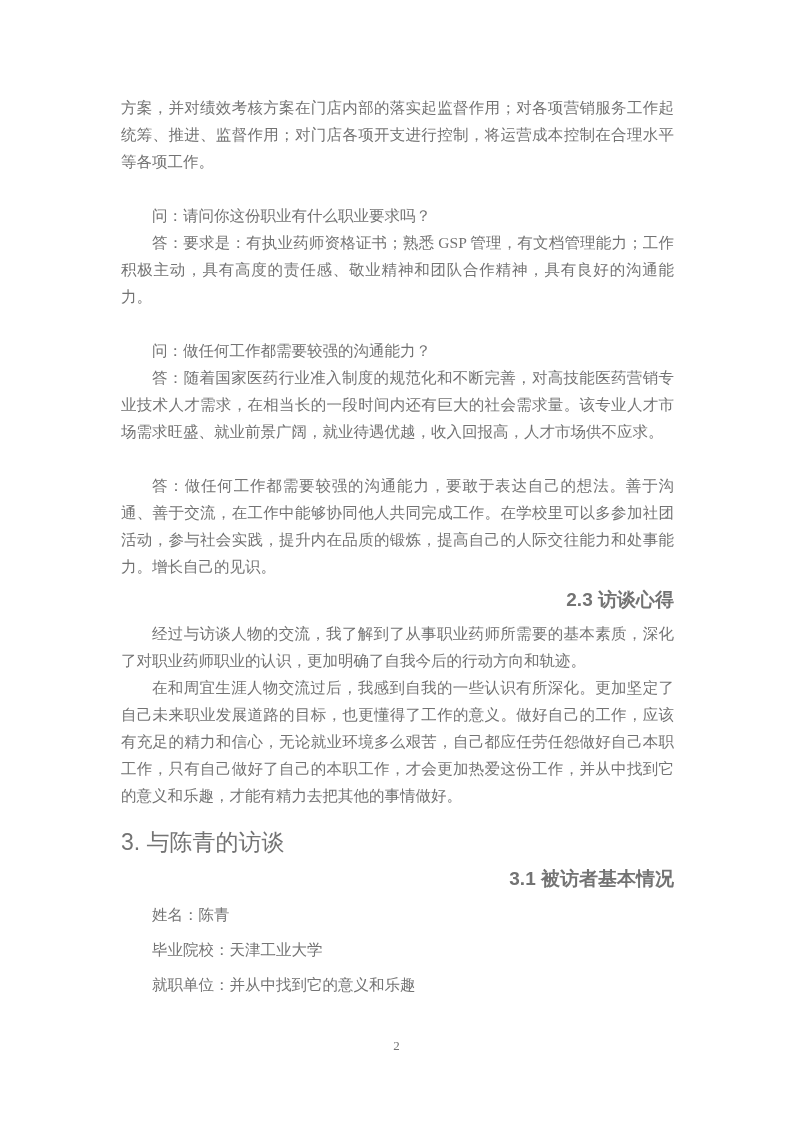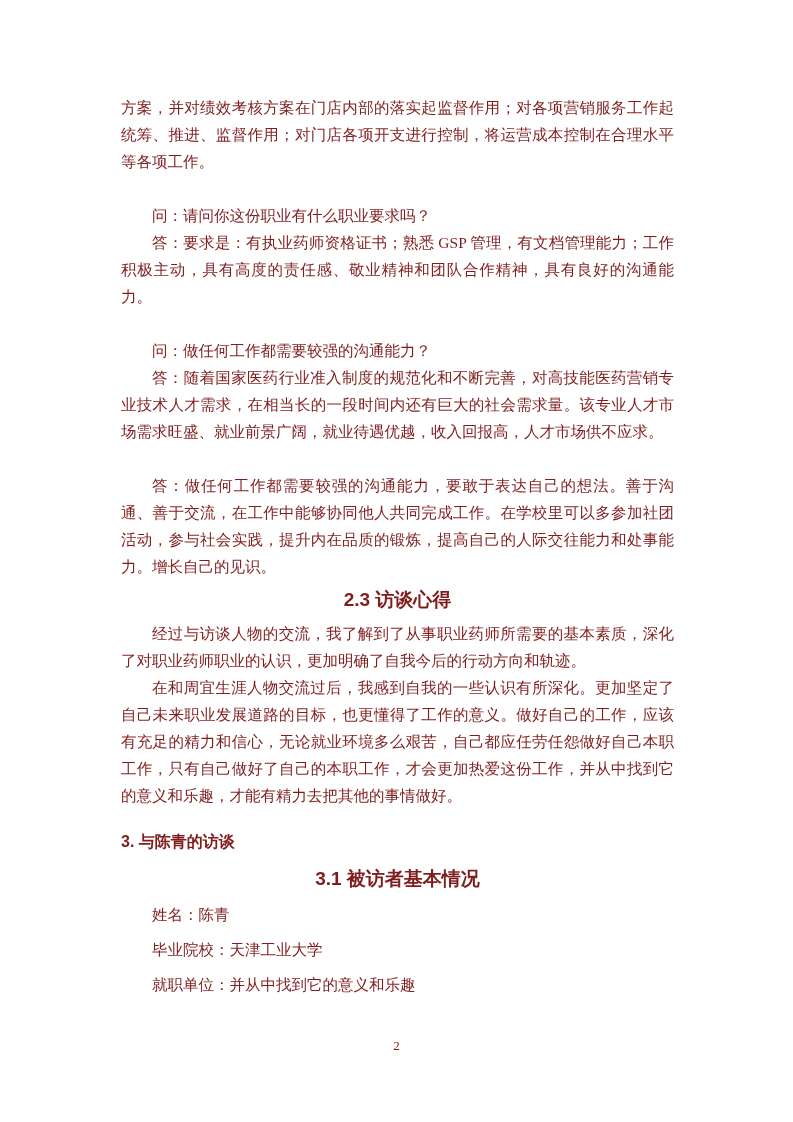--- a/index.html
+++ b/index.html
@@ -10,47 +10,47 @@
   .page {
     position: relative;
     width: 793px;
     height: 1122px;
     box-sizing: border-box;
     background: #ffffff;
     padding: 94px 119px 0 121px;
     font-family: "Liberation Serif", "DejaVu Serif", serif;
     font-size: 15.5px;
     line-height: 27px;
-    color: #7f1d1d;
+    color: #737373;
     overflow: hidden;
   }
   p {
     margin: 0;
     text-align: justify;
   }
   .indent {
     text-indent: 2em;
     font-family: Liberation Serif, serif;
   }
   .spacer {
     height: 27px;
   }
   .h2 {
     font-family: "Liberation Sans", "DejaVu Sans", sans-serif;
     font-weight: 700;
     font-size: 19px;
     line-height: 28px;
     margin: 6px 0 6px 0;
-    text-align: center;
+    text-align: right;
     text-indent: 0;
   }
   .h1 {
     font-family: "Liberation Sans", "DejaVu Sans", sans-serif;
-    font-weight: 700;
-    font-size: 16px;
+    font-weight: 400;
+    font-size: 23px;
     line-height: 34px;
     margin: 16px 0 0 0;
     text-align: left;
     text-indent: 0;
   }
   .h2b {
   }
   .info-line {
     text-indent: 2em;
     text-align: left;

